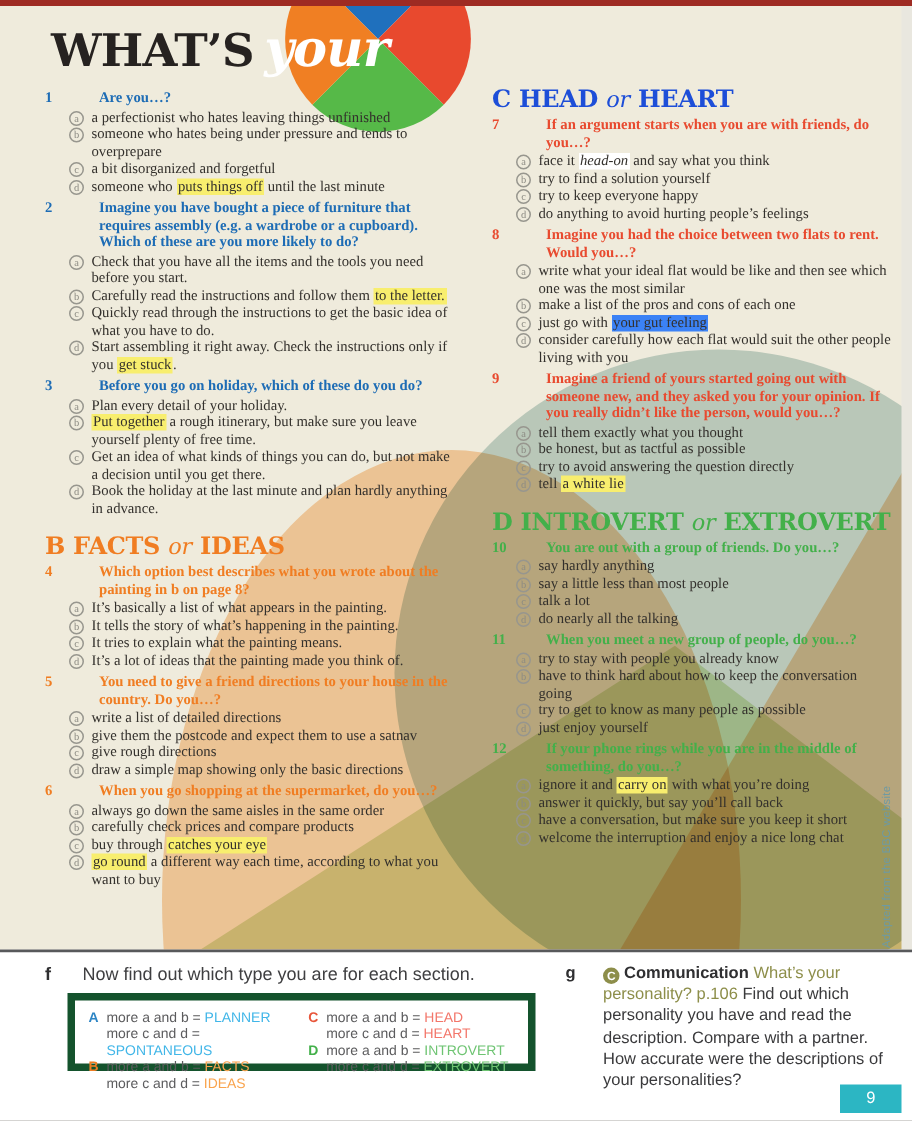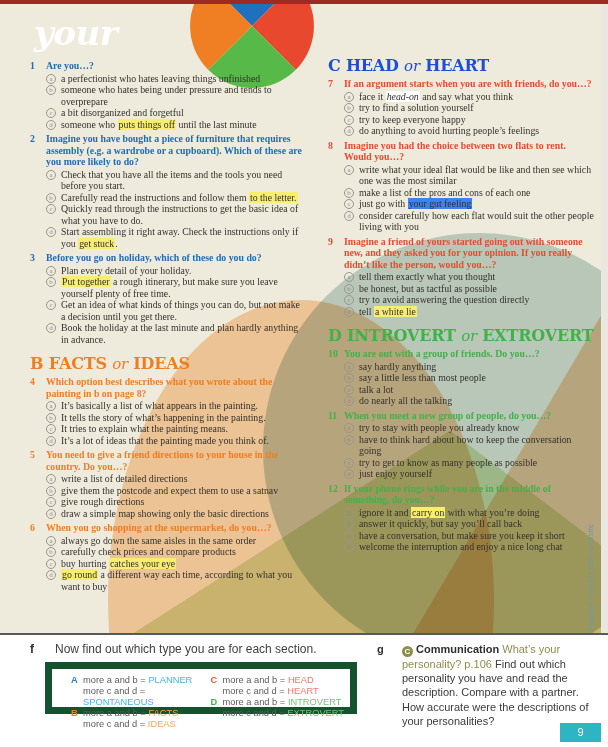--- a/index.html
+++ b/index.html
@@ -31,39 +31,39 @@
   #col-right { left:328px; width:266px; }
 
   .sec-head { font-family:"DejaVu Serif", serif; font-weight:bold; font-size:16px; line-height:18px;
               margin-bottom:3px; white-space:nowrap; letter-spacing:-0.2px; }
   .section + .section { margin-top:10px; }
   .sec-or { font-style:italic; font-weight:500; font-size:15px; }
 
   .question { margin-top:3px; }
   .q-head { display:flex; font-weight:bold; }
   .q-num { width:16px; flex:none; }
-  .q-text { flex:1; }
+  .q-text { flex:1;margin-left:20px; }
   .q-opts { margin-left:16px; margin-top:1px; }
   .opt { display:flex; }
   .opt-letter { width:10px; height:10px; flex:none; border:1px solid #97968e; border-radius:50%;
                 color:#8c8b83; font-size:7px; line-height:9px; text-align:center; margin:1px 5px 0 0; }
   .opt-text { flex:1; }
   .hl { padding:0 1px; }
 
   .credit { position:absolute; left:586px; top:412px; height:220px; z-index:4;
             writing-mode:vertical-rl; transform:rotate(180deg);
             font-size:7.5px; letter-spacing:0.2px; }
 
   .divider { position:absolute; left:0; top:633px; width:608px; height:2px; }
 
   .bottom { position:absolute; left:0; top:635px; width:608px; height:112px; background:#fff; }
   .f-row { position:absolute; left:30px; top:7px; display:flex; font-size:12px; color:#3f3f41; }
   .f-label, .g-label { font-weight:bold; color:#2f2f31; width:25px; flex:none; }
   .results-box { position:absolute; left:45px; top:27px; width:312px; height:52px;
-                 border:7px solid #14532d; background:#fff; display:flex; padding:6px 0 0 19px;
+                 border:5px solid #14532d; background:#fff; display:flex; padding:6px 0 0 9px;
                  font-size:9.3px; line-height:11px; color:#5b5b5d; }
   .res-col { width:150px; }
   .res-letter { font-weight:bold; display:inline-block; width:12px; }
   .res-line2 { padding-left:12px; }
   .g-block { position:absolute; left:377px; top:7px; width:218px; display:flex; font-size:11px; line-height:14.2px; color:#3a3a3c; }
   .g-body { flex:1; }
   .g-icon { display:inline-block; width:11px; height:11px; border-radius:50%; color:#fff;
             font-size:8px; font-weight:bold; line-height:11px; text-align:center; vertical-align:-1px; }
   .g-bold { font-weight:bold; color:#2f2f31; }
   .badge { position:absolute; right:7px; bottom:5px; width:41px; height:19px; color:#fff;
@@ -81,20 +81,21 @@
     <div class="blob blob-full blob-green" style="background: rgb(217, 233, 187);"></div>
 
     <svg class="pinwheel" viewBox="0 0 124 124">
       <path d="M62,62 L18.2,18.2 A62,62 0 0 1 105.8,18.2 Z" fill="#1f70bd"></path>
       <path d="M62,62 L105.8,18.2 A62,62 0 0 1 105.8,105.8 Z" fill="#e8492e"></path>
       <path d="M62,62 L105.8,105.8 A62,62 0 0 1 18.2,105.8 Z" fill="#56b948"></path>
       <path d="M62,62 L18.2,105.8 A62,62 0 0 1 18.2,18.2 Z" fill="#f07f23"></path>
     </svg>
 
     <div class="title">
+      <span class="t-part" style="color: rgb(38, 34, 32);">WHAT’S</span>
       <span class="t-accent">your</span>
     </div>
 
     <div class="col" id="col-left" style="color: rgb(51, 48, 44);">
   <div class="section">
     <div class="sec-questions">
   <div class="question">
     <div class="q-head">
       <span class="q-num" style="color: rgb(29, 108, 181);">1</span>
       <span class="q-text" style="color: rgb(29, 108, 181);">Are you…?</span>
@@ -255,21 +256,21 @@
     <span class="opt-text"><span>always go down the same aisles in the same order</span></span>
   </div>
 
   <div class="opt">
     <span class="opt-letter">b</span>
     <span class="opt-text"><span>carefully check prices and compare products</span></span>
   </div>
 
   <div class="opt">
     <span class="opt-letter">c</span>
-    <span class="opt-text"><span>buy hurting </span><span class="hl" style="background: rgb(248, 238, 110);">catches your eye</span></span>
+    <span class="opt-text"><span>buy through </span><span class="hl" style="background: rgb(248, 238, 110);">catches your eye</span></span>
   </div>
 
   <div class="opt">
     <span class="opt-letter">d</span>
     <span class="opt-text"><span class="hl" style="background: rgb(248, 238, 110);">go round</span><span> a different way each time, according to what you want to buy</span></span>
   </div>
 </div>
   </div>
 </div>
   </div>

